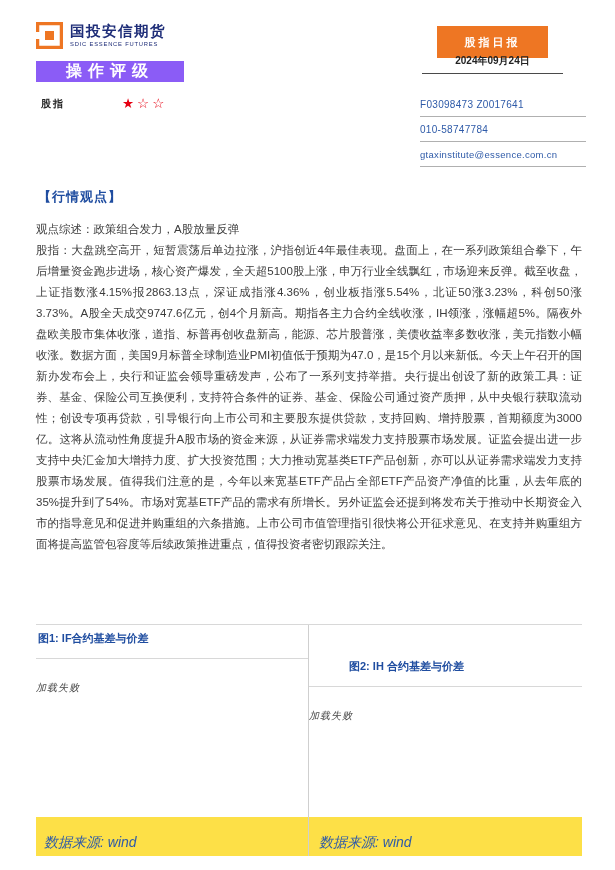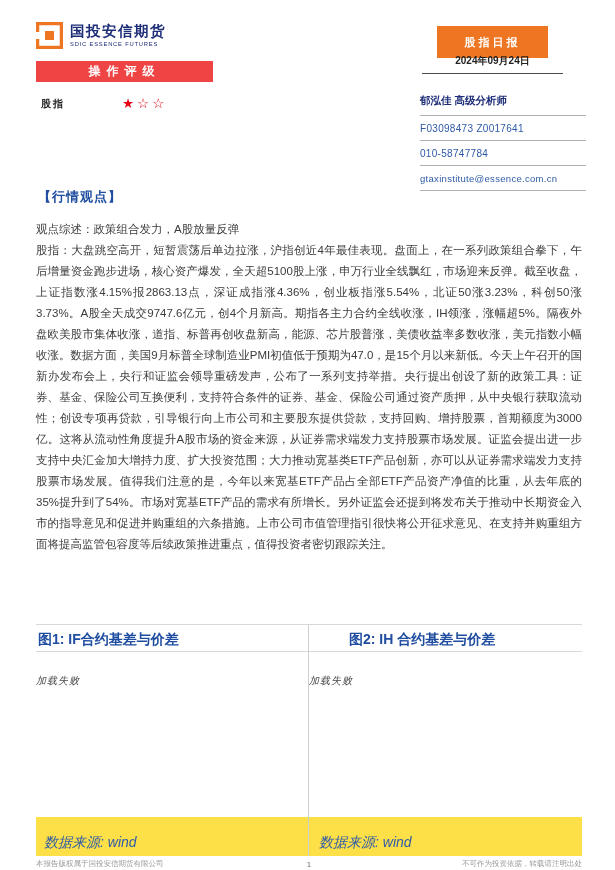--- a/index.html
+++ b/index.html
@@ -18,22 +18,22 @@
     position:absolute; left:437px; top:26px; width:111px; height:32px;
     background:#EE7623; color:#ffffff; font-size:11px; font-weight:bold;
     letter-spacing:3px; display:flex; align-items:center; justify-content:center;
   }
   .date-block {
     position:absolute; left:422px; top:54px; width:141px; text-align:center;
     font-size:10px; font-weight:bold; color:#222222;
     padding-bottom:5px; border-bottom:1.5px solid #4a4a4a;
   }
   .rating-badge {
-    position:absolute; left:36px; top:61px; width:177px; height:21px;
-    background:#ef4444; color:#ffffff; font-size:12px; font-weight:bold;
+    position:absolute; left:36px; top:61px; width:148px; height:21px;
+    background:#8b5cf6; color:#ffffff; font-size:16px; font-weight:bold;
     letter-spacing:6px; display:flex; align-items:center; justify-content:center;
   }
   .instrument { position:absolute; left:41px; top:97px; font-size:10px; font-weight:bold; color:#222222; letter-spacing:2px; }
   .stars { position:absolute; left:122px; top:95px; font-size:13.5px; color:#E60012; letter-spacing:3px; }
   
   .analyst { position:absolute; left:420px; top:92px; width:166px; }
   .analyst-name {
     font-size:10.5px; font-weight:bold; color:#1E2D78;
     padding:2px 0 7px 0; border-bottom:1px solid #b0b0b0;
   }
@@ -50,24 +50,24 @@
   }
   .body-text p { margin:0; }
   
   .figures {
     position:absolute; left:36px; top:624px; width:546px; height:232px;
     display:flex; border-top:1px solid #d8d8d8;
   }
   .fig-col { width:273px; display:flex; flex-direction:column; }
   .fig-col-left { border-right:1px solid #cfcfcf; }
   .fig-header {
-    padding:6px 4px 2px 2px; font-size:14px; font-weight:bold; color:#1F4DA0;
+    padding:6px 4px 12px 2px; font-size:11px; font-weight:bold; color:#1F4DA0;
     border-bottom:1px solid #d8d8d8;
   }
-  .fig-col-right .fig-header { padding-left:40px; }
+  .fig-col-right .fig-header { padding-left:40px;margin-top:28px; }
   .fig-body { flex:1; position:relative; background:#ffffff; }
   .fig-status {
     position:absolute; top:22px; left:0; width:100%; text-align:left;
     font-size:10px; color:#4a4a4a; letter-spacing:1px;font-style:italic;
   }
   .fig-source {
     background:#fde047; color:#2E5AA8; font-size:14px; font-style:italic;
     padding:17px 8px 4px 8px;
   }
   .fig-col-right .fig-source { padding-left:10px; }
@@ -98,21 +98,20 @@
   </div>
 
   <div class="report-badge">股指日报</div>
   <div class="date-block">2024年09月24日</div>
 
   <div class="rating-badge">操作评级</div>
   <div class="instrument">股指</div>
   <div class="stars">★☆☆</div>
 
   <div class="analyst">
-    <div class="analyst-name">郁泓佳 高级分析师</div>
     <div class="analyst-row">F03098473 Z0017641</div>
     <div class="analyst-row">010-58747784</div>
     <div class="analyst-row analyst-email">gtaxinstitute@essence.com.cn</div>
   </div>
 
   <div class="section-title">【行情观点】</div>
 
   <div class="body-text">
     <p>观点综述：政策组合发力，A股放量反弹</p>
     <p>股指：大盘跳空高开，短暂震荡后单边拉涨，沪指创近4年最佳表现。盘面上，在一系列政策组合拳下，午后增量资金跑步进场，核心资产爆发，全天超5100股上涨，申万行业全线飘红，市场迎来反弹。截至收盘，上证指数涨4.15%报2863.13点，深证成指涨4.36%，创业板指涨5.54%，北证50涨3.23%，科创50涨3.73%。A股全天成交9747.6亿元，创4个月新高。期指各主力合约全线收涨，IH领涨，涨幅超5%。隔夜外盘欧美股市集体收涨，道指、标普再创收盘新高，能源、芯片股普涨，美债收益率多数收涨，美元指数小幅收涨。数据方面，美国9月标普全球制造业PMI初值低于预期为47.0，是15个月以来新低。今天上午召开的国新办发布会上，央行和证监会领导重磅发声，公布了一系列支持举措。央行提出创设了新的政策工具：证券、基金、保险公司互换便利，支持符合条件的证券、基金、保险公司通过资产质押，从中央银行获取流动性；创设专项再贷款，引导银行向上市公司和主要股东提供贷款，支持回购、增持股票，首期额度为3000亿。这将从流动性角度提升A股市场的资金来源，从证券需求端发力支持股票市场发展。证监会提出进一步支持中央汇金加大增持力度、扩大投资范围；大力推动宽基类ETF产品创新，亦可以从证券需求端发力支持股票市场发展。值得我们注意的是，今年以来宽基ETF产品占全部ETF产品资产净值的比重，从去年底的35%提升到了54%。市场对宽基ETF产品的需求有所增长。另外证监会还提到将发布关于推动中长期资金入市的指导意见和促进并购重组的六条措施。上市公司市值管理指引很快将公开征求意见、在支持并购重组方面将提高监管包容度等后续政策推进重点，值得投资者密切跟踪关注。</p>
@@ -128,19 +127,14 @@
     </div>
     <div class="fig-col fig-col-right">
       <div class="fig-header">图2: IH 合约基差与价差</div>
       <div class="fig-body">
         <div class="fig-status">加载失败</div>
       </div>
       <div class="fig-source">数据来源: wind</div>
     </div>
   </div>
 
-  <div class="footer">
-    <div class="footer-left">本报告版权属于国投安信期货有限公司</div>
-    <div class="footer-center">1</div>
-    <div class="footer-right">不可作为投资依据，转载请注明出处</div>
-  </div>
 
 </div>
 
 </body></html>

